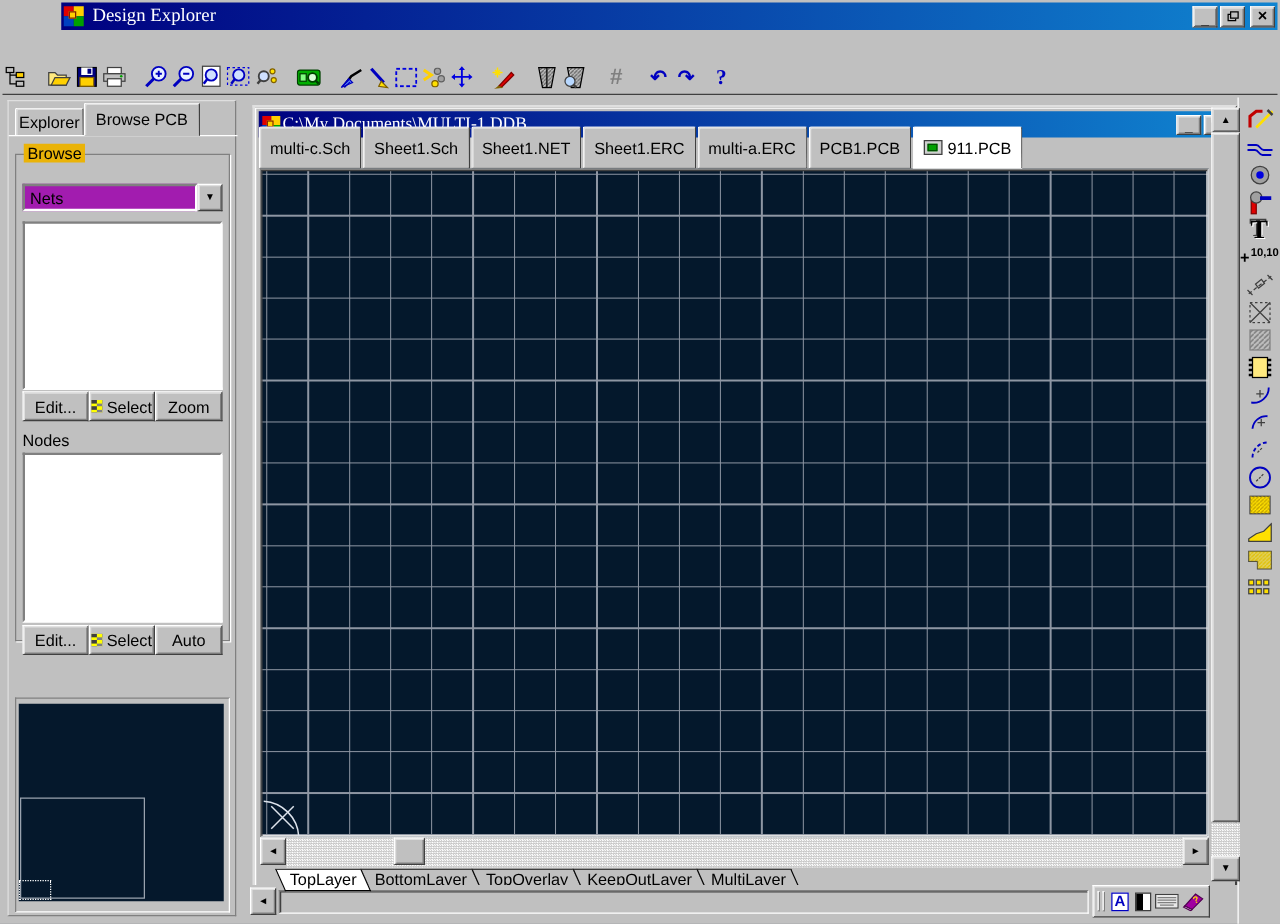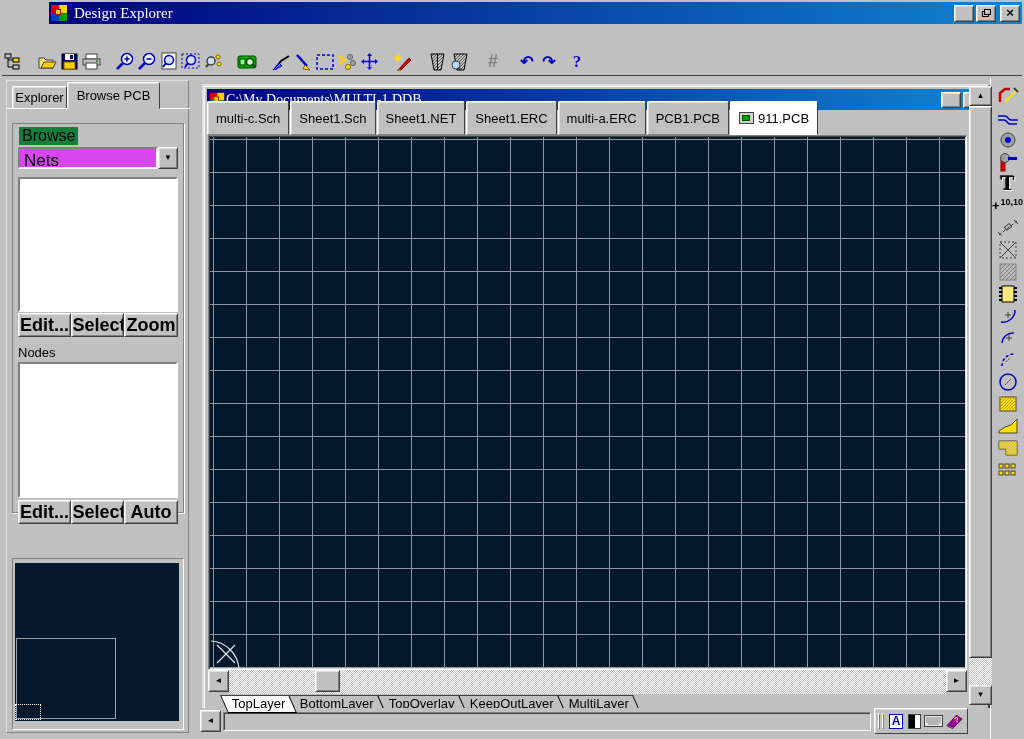--- a/index.html
+++ b/index.html
@@ -41,26 +41,26 @@
   .glyph-blue { color:#0000c0; font-weight:bold; font-size:15px; }
   .glyph-gray { color:#808080; font-weight:bold; font-size:15px; }
 
   
   .left-panel { position:absolute; left:6px; top:80px; width:183px; height:653px; }
   .lp-tab { position:absolute; top:5px; height:23px; background:#c0c0c0; border:1px solid; border-color:#fff #404040 #c0c0c0 #fff;
     box-shadow:inset 1px 1px 0 #dfdfdf; border-radius:2px 2px 0 0; display:flex; align-items:center; justify-content:center; font-size:13px; }
   .lp-tab.active { top:1px; height:27px; z-index:3; }
   .lp-body { position:absolute; left:0; top:27px; width:183px; height:626px; }
   .groupbox { position:absolute; left:5px; top:14px; width:172px; height:390px; border:1px solid #808080; box-shadow:1px 1px 0 #fff; }
-  .groupbox-label { position:absolute; left:12px; top:18px; background:#15803d; padding:0 3px; font-size:16px; z-index:2; }
+  .groupbox-label { position:absolute; left:12px; top:6px; background:#eab308; padding:0 3px; font-size:13px; z-index:2; }
   .combo { position:absolute; left:11px; top:38px; width:160px; height:22px; display:flex; }
-  .combo .val { flex:1; background:#d946ef; border:2px solid; border-color:#808080 #fff #fff #808080; padding:2px 4px; font-size:17px; }
+  .combo .val { flex:1; background:#a21caf; border:2px solid; border-color:#808080 #fff #fff #808080; padding:2px 4px; font-size:13px; }
   .combo .drop { width:20px; }
   .listbox { position:absolute; background:#fff; border:2px solid; border-color:#808080 #fff #fff #808080; }
-  .row-btn { position:absolute; height:24px; font-size:18px;font-weight:bold; }
+  .row-btn { position:absolute; height:24px; font-size:13px; }
   .sel-ico { width:9px; height:10px; display:inline-block; margin-right:3px;
      background:conic-gradient(#ffff00 0 25%, #808080 0 50%, #ffff00 0 75%, #404040 0 100%); background-size:9px 5px; }
   .nodes-label { position:absolute; left:11px; font-size:13px;text-align:right; }
   .minimap { position:absolute; left:5px; top:449px; width:172px; height:172px; border:1px solid; border-color:#808080 #fff #fff #808080; background:#c0c0c0; }
   .mm-board { position:absolute; left:2px; top:4px; width:164px; height:158px; background:#05182c; }
   .mm-rect { position:absolute; left:1px; top:75px; width:100px; height:81px; border:1px solid #9aa2ae; }
   .mm-view { position:absolute; left:0px; top:141px; width:26px; height:16px; border:1px dotted #fff; }
 
   
   .doc-window { position:absolute; left:202px; top:84px; width:788px; height:628px;

